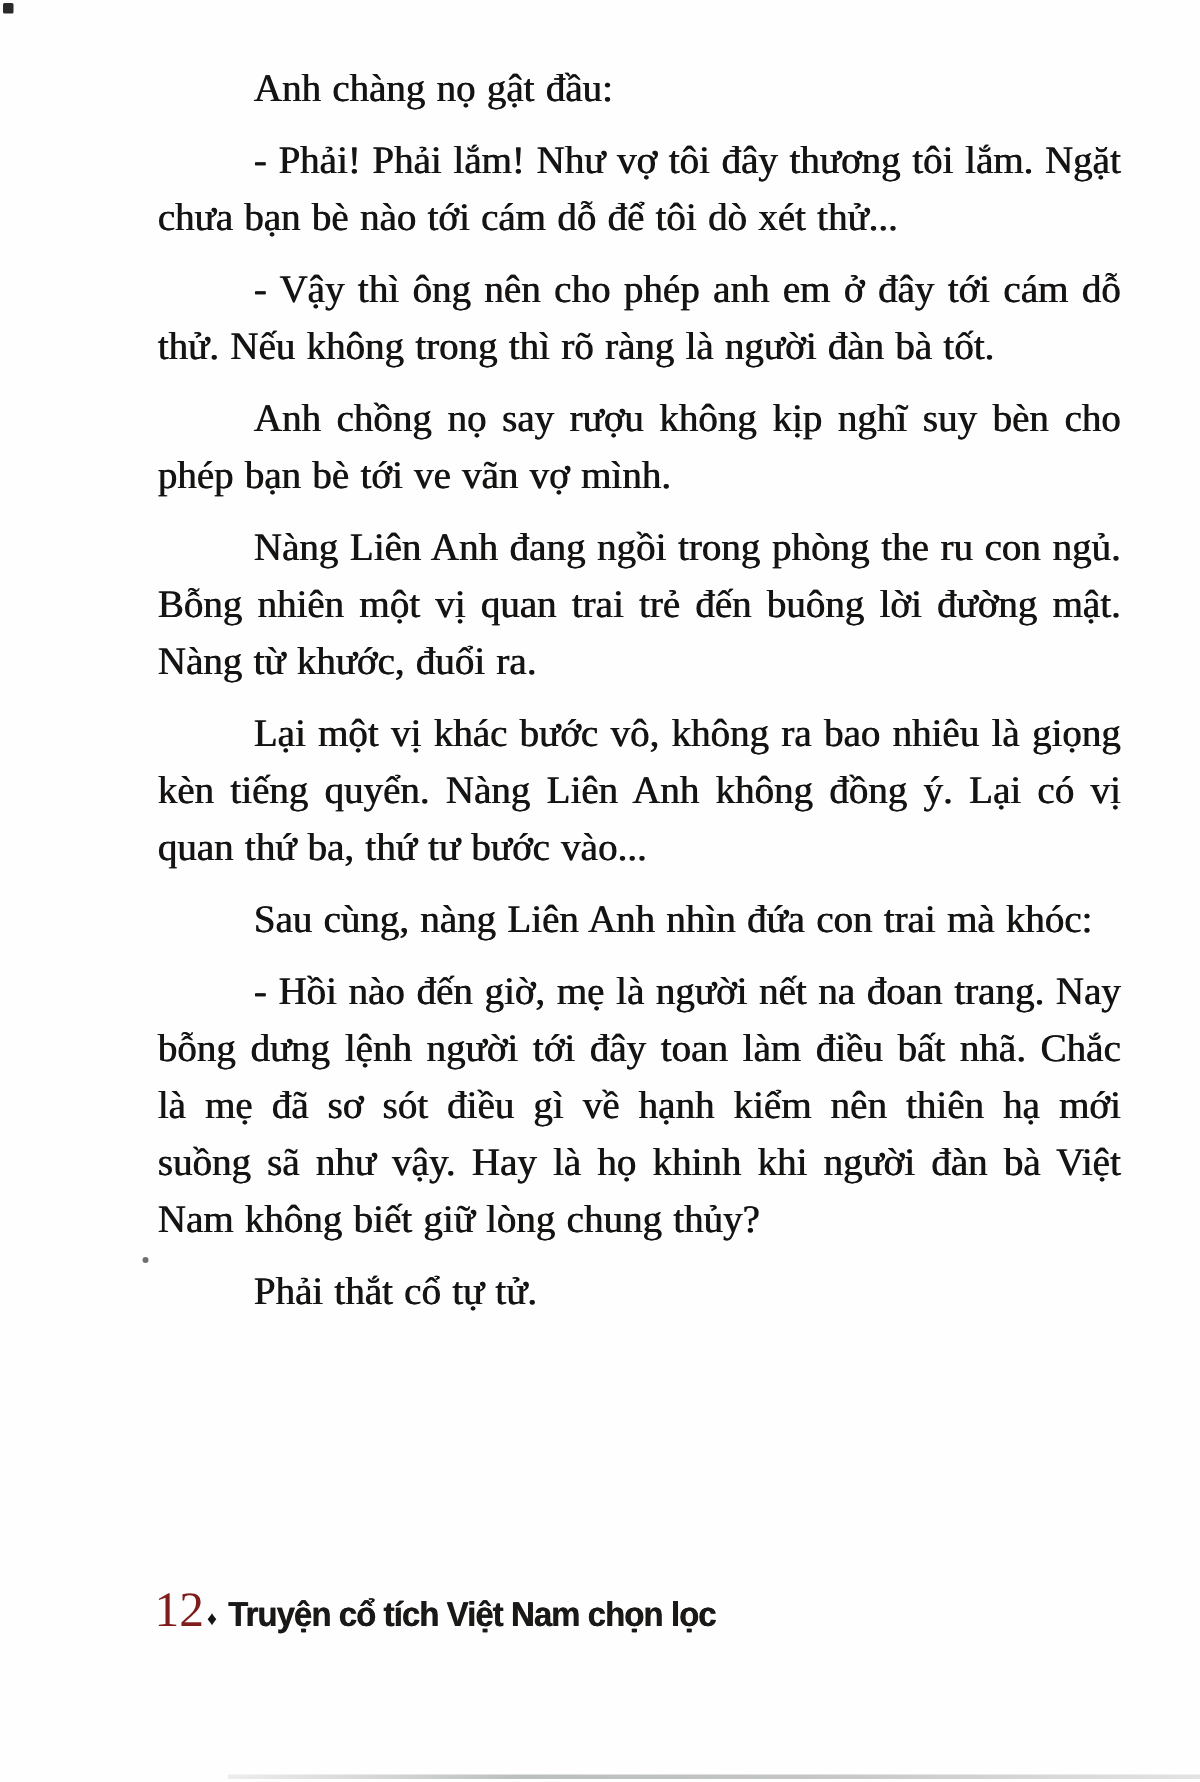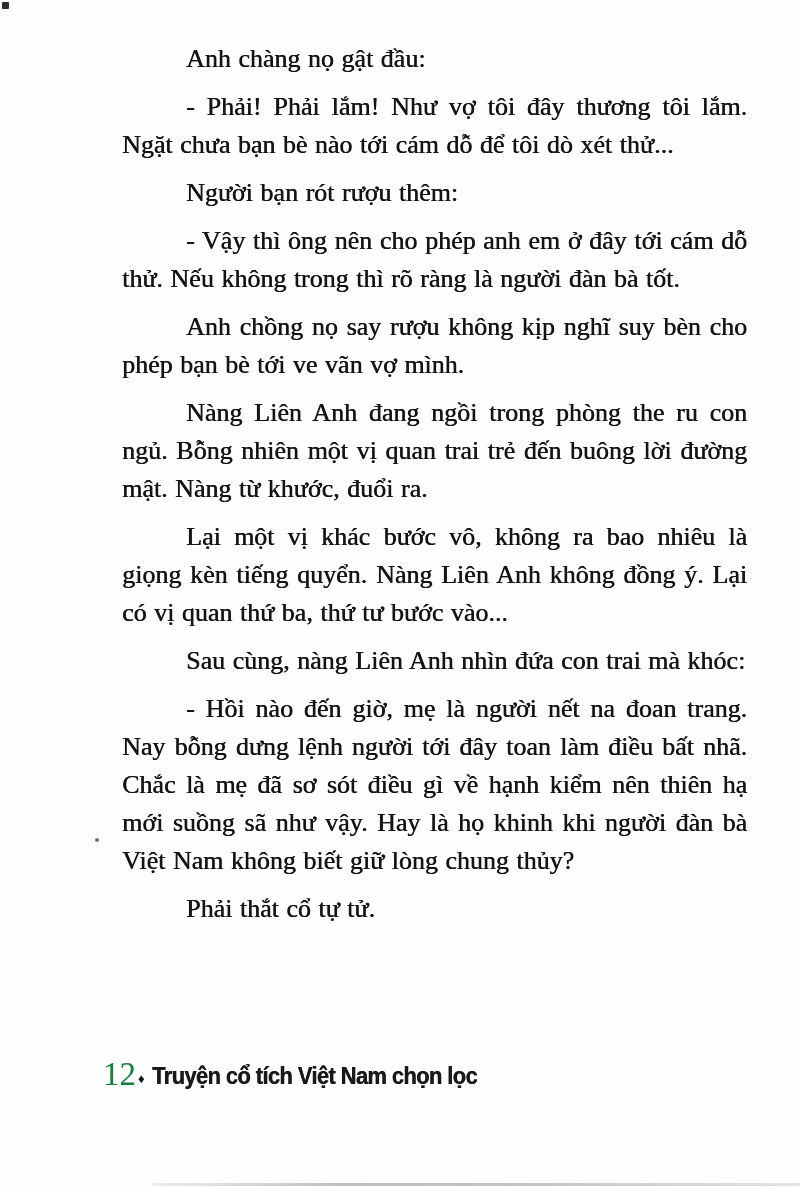--- a/index.html
+++ b/index.html
@@ -16,41 +16,41 @@
     font-family: "Liberation Serif", serif;
     color: #151413;
   }
   .text-block {
     position: absolute;
     left: 105px;
     top: 40px;
     width: 642px;
   }
   p.para {
-    margin: 0 0 10px 17px;
+    margin: 0 0 10px 0;
     font-size: 26px;
     line-height: 38px;
     text-align: justify;
     text-indent: 64px;
     text-shadow: 0.5px 0 0 currentColor; 
     word-spacing: 1px;
   }
   .footer {
     position: absolute;
     left: 103px;
     top: 1058px;
     display: flex;
     align-items: center;
   }
   .footer .page-number {
     font-family: "Liberation Serif", serif;
     font-size: 33px;
     font-weight: normal;
     line-height: 1;
-    color: #15803d;
+    color: #7f1d1d;
   }
   .footer .separator {
     font-size: 13px;
     margin: 8px 7px 0 2px;
     color: #161514;
   }
   .footer .book-title {
     font-family: "Liberation Sans", sans-serif;
     font-weight: bold;
     font-size: 23px;
@@ -92,21 +92,20 @@
 </head>
 <body>
 
 <div class="page">
 
   <div class="speck-top-left"></div>
 
   <div class="text-block">
     <p class="para">Anh chàng nọ gật đầu:</p>
     <p class="para">- Phải! Phải lắm! Như vợ tôi đây thương tôi lắm. Ngặt chưa bạn bè nào tới cám dỗ để tôi dò xét thử...</p>
-    <p class="para">Người bạn rót rượu thêm:</p>
     <p class="para">- Vậy thì ông nên cho phép anh em ở đây tới cám dỗ thử. Nếu không trong thì rõ ràng là người đàn bà tốt.</p>
     <p class="para">Anh chồng nọ say rượu không kịp nghĩ suy bèn cho phép bạn bè tới ve vãn vợ mình.</p>
     <p class="para">Nàng Liên Anh đang ngồi trong phòng the ru con ngủ. Bỗng nhiên một vị quan trai trẻ đến buông lời đường mật. Nàng từ khước, đuổi ra.</p>
     <p class="para">Lại một vị khác bước vô, không ra bao nhiêu là giọng kèn tiếng quyển. Nàng Liên Anh không đồng ý. Lại có vị quan thứ ba, thứ tư bước vào...</p>
     <p class="para">Sau cùng, nàng Liên Anh nhìn đứa con trai mà khóc:</p>
     <p class="para">- Hồi nào đến giờ, mẹ là người nết na đoan trang. Nay bỗng dưng lệnh người tới đây toan làm điều bất nhã. Chắc là mẹ đã sơ sót điều gì về hạnh kiểm nên thiên hạ mới suồng sã như vậy. Hay là họ khinh khi người đàn bà Việt Nam không biết giữ lòng chung thủy?</p>
     <p class="para">Phải thắt cổ tự tử.</p>
   </div>
 
   <div class="speck-dot"></div>

